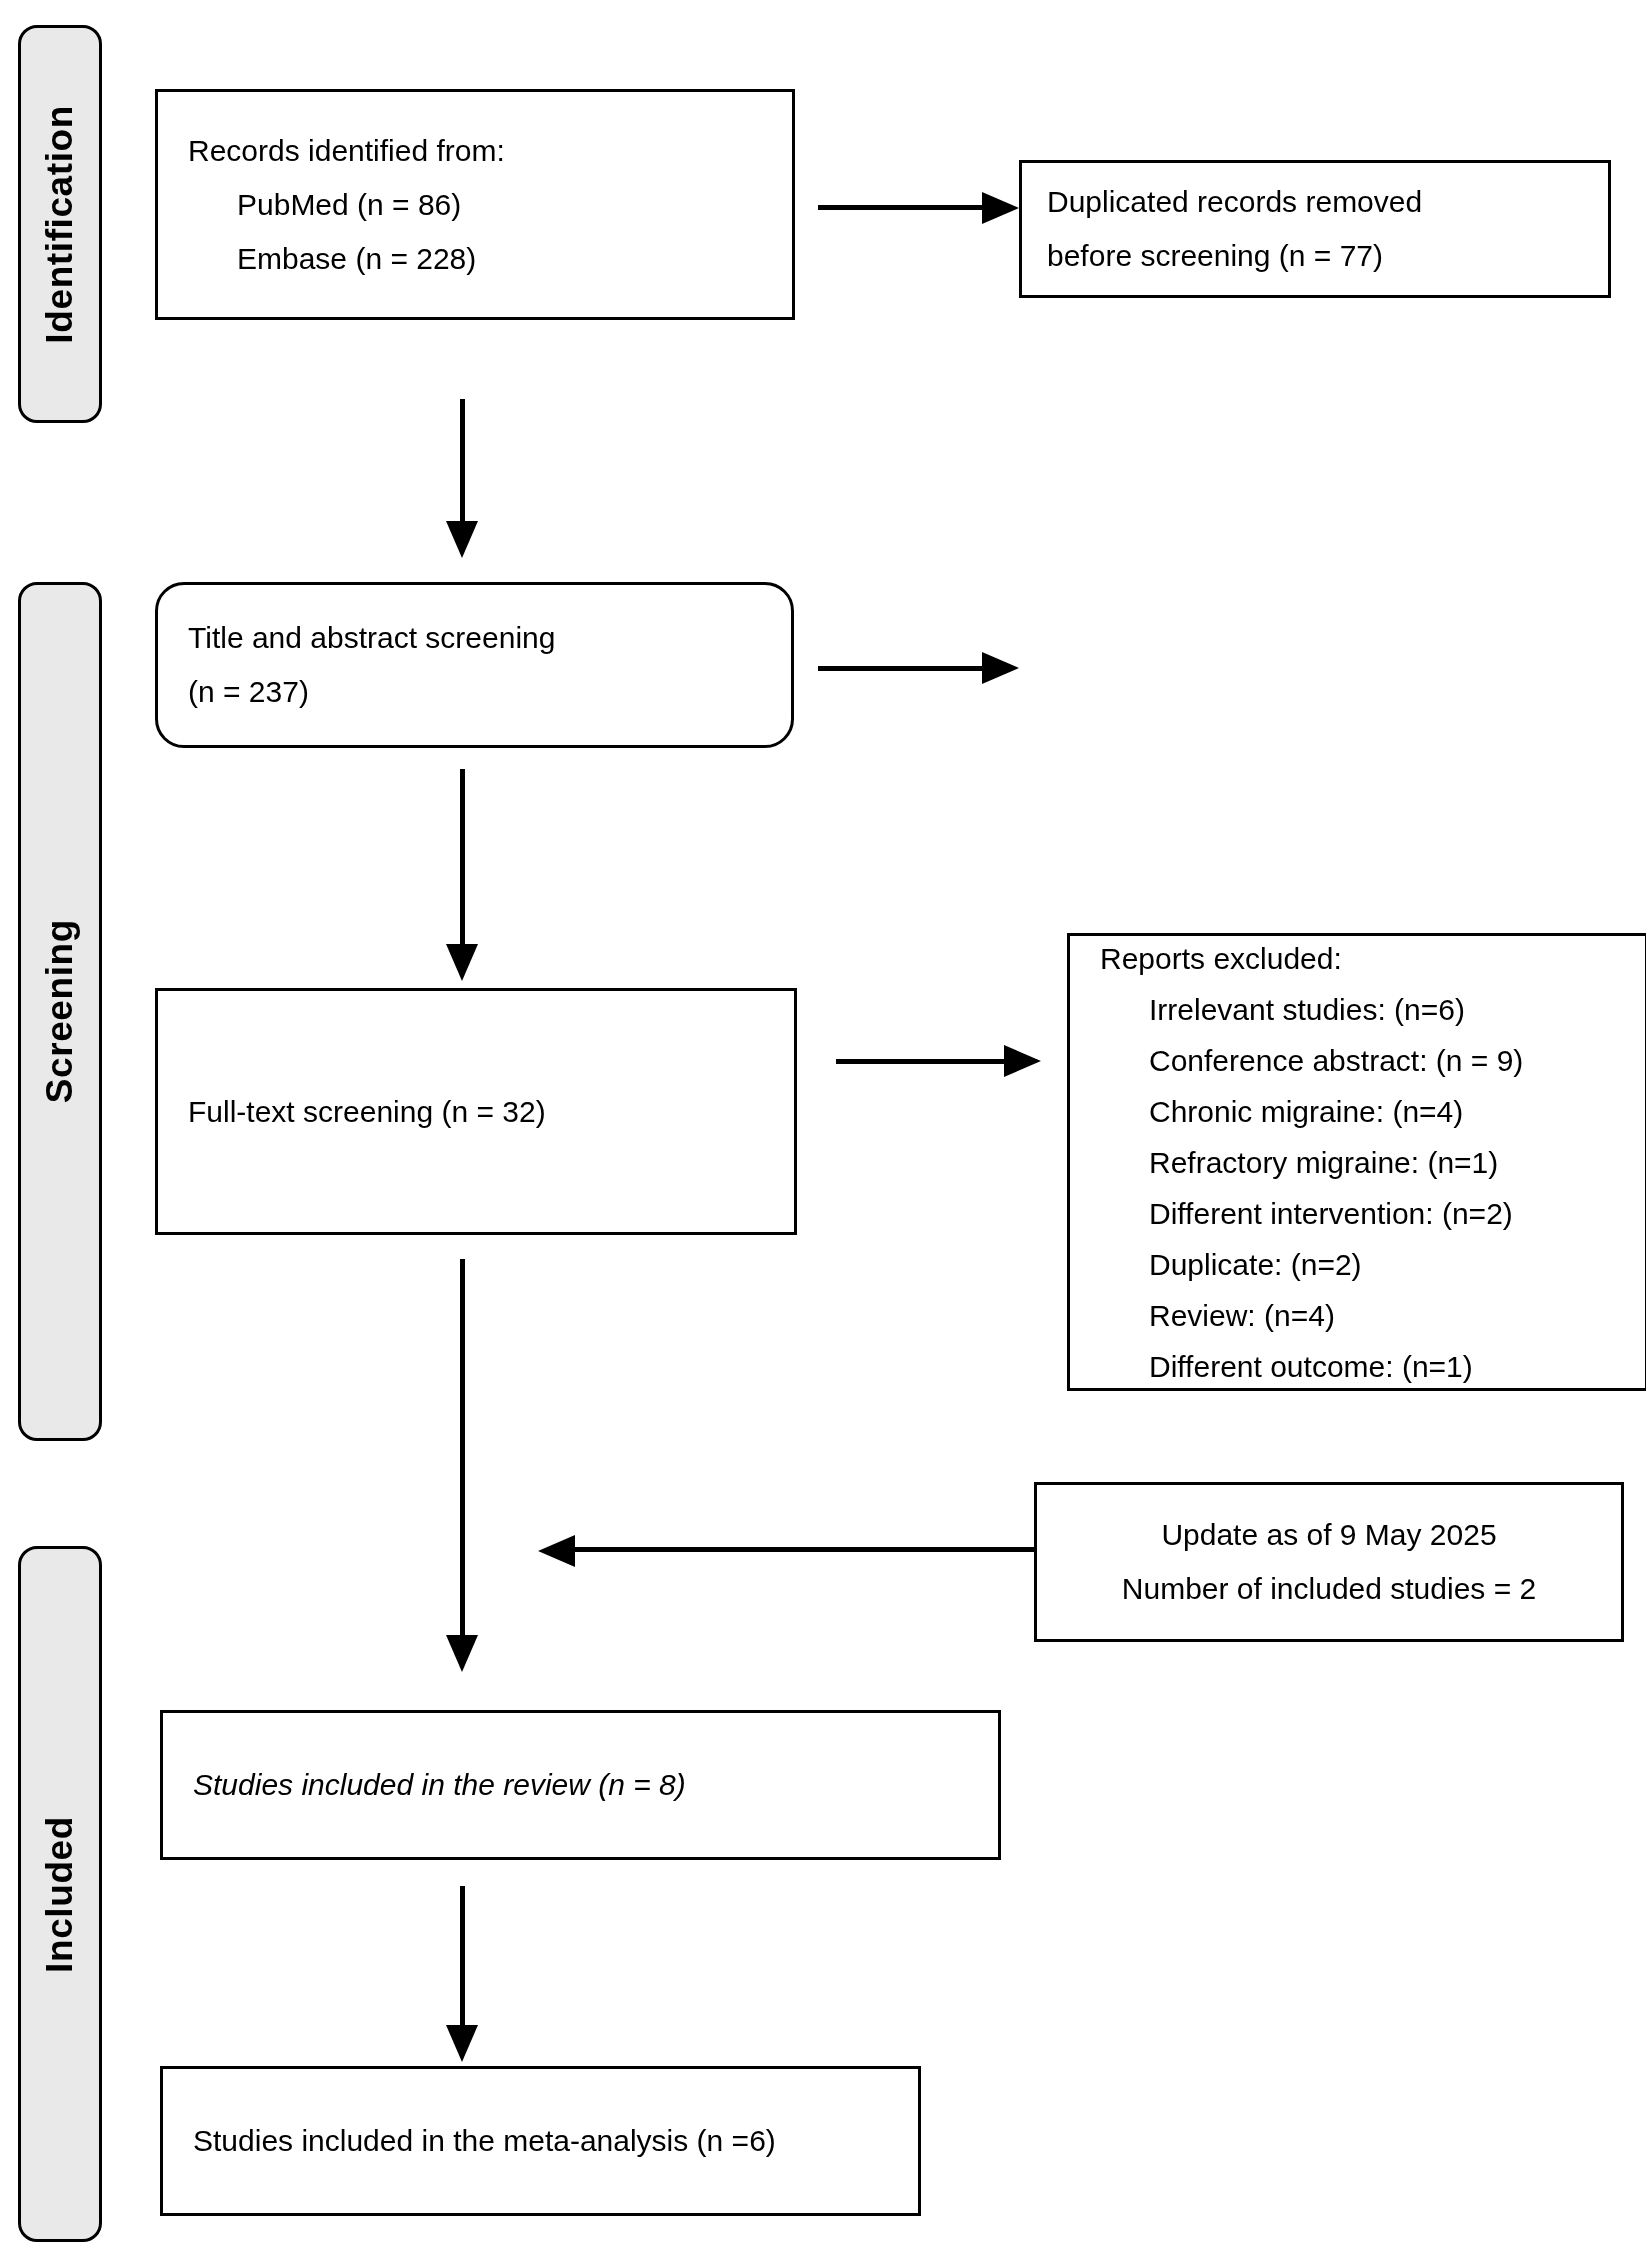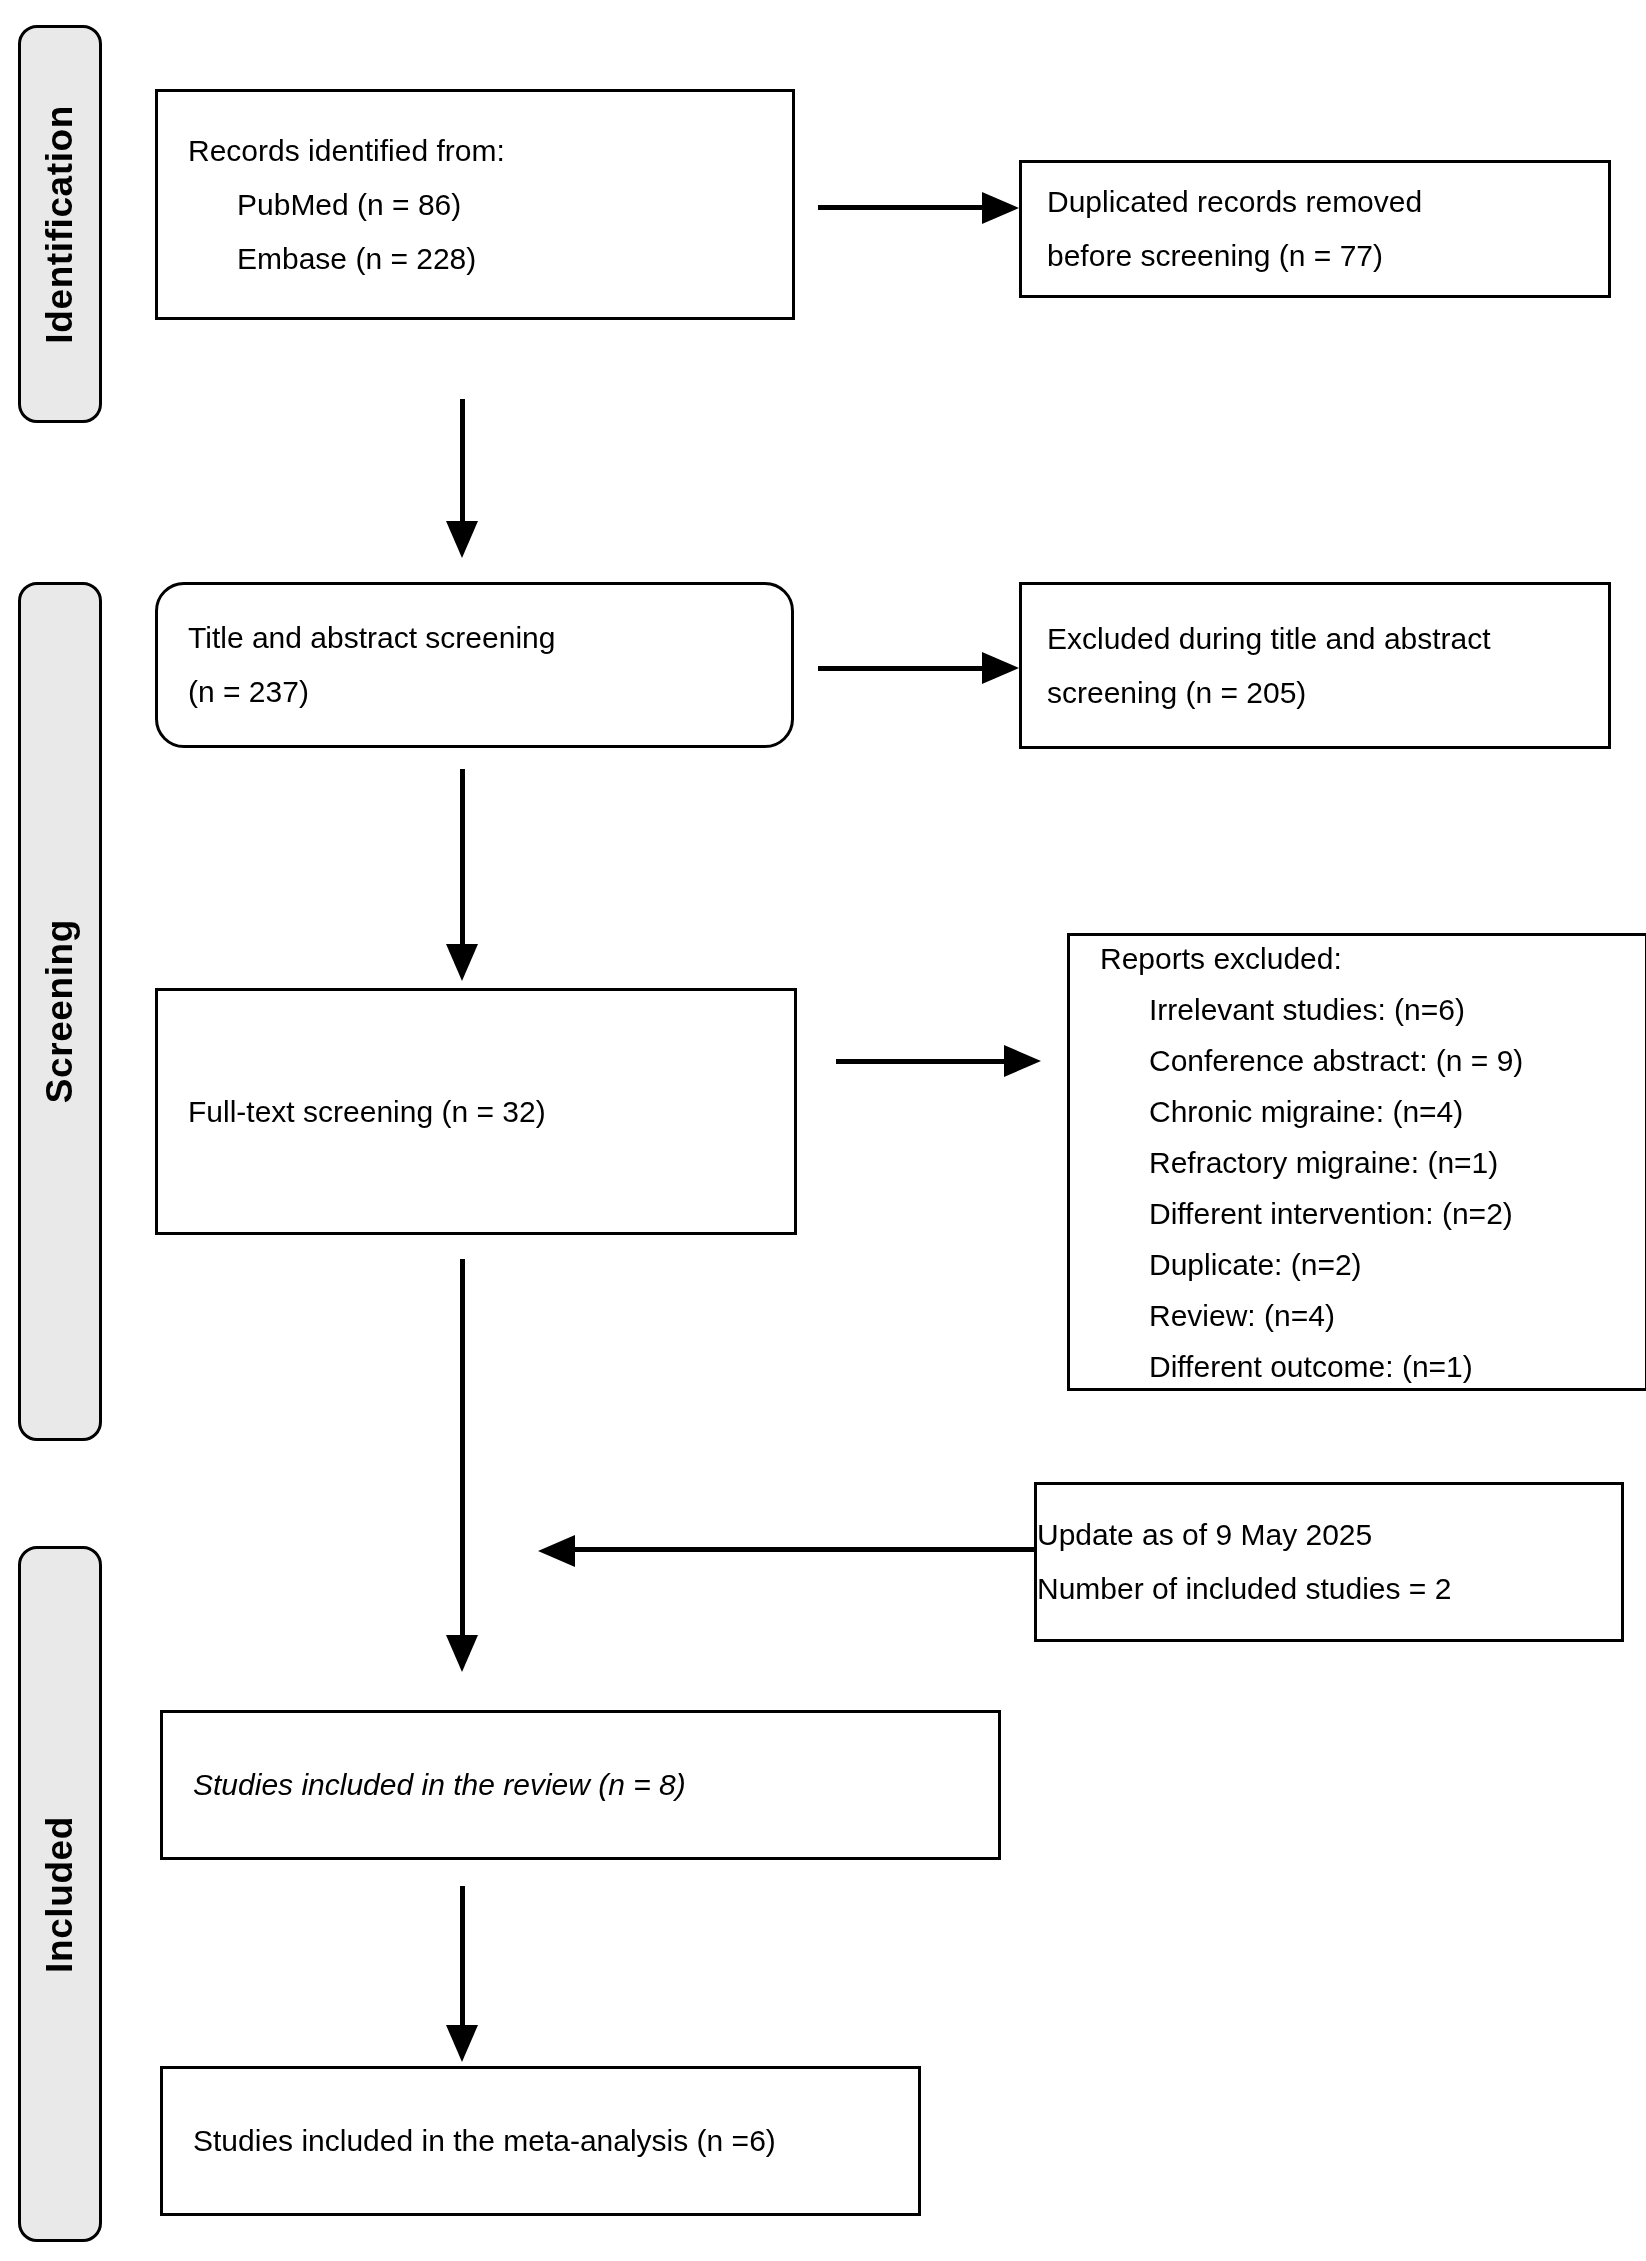--- a/index.html
+++ b/index.html
@@ -46,21 +46,21 @@
     font-size: 30px;
     line-height: 54px;
   }
   .flow-box .line {
     display: block;
     white-space: nowrap;
   }
   .pad-l { padding-left: 30px; padding-right: 10px; justify-content: center; }
   .pad-l-sm { padding-left: 25px; padding-right: 7.6px; }
   .indent { padding-left: 49px; }
-  .center-text { }
+  .center-text { text-align: center; }
   .lh-tight { line-height: 51px; }
 
   
   .hline, .vline { position: absolute; background: #000000; }
   .hline { height: 5px; }
   .vline { width: 5px; }
   .head-down {
     position: absolute; width: 0; height: 0;
     border-left: 16.5px solid transparent;
     border-right: 16.5px solid transparent;
@@ -105,24 +105,20 @@
   <div class="flow-box pad-l-sm" style="left:1019px; top:160px; width:592px; height:138px;">
     <span class="line">Duplicated records removed</span>
     <span class="line">before screening (n = 77)</span>
   </div>
 
   <div class="flow-box pad-l" style="left:155px; top:582px; width:639px; height:166px;border-radius:29px;">
     <span class="line">Title and abstract screening</span>
     <span class="line">(n = 237)</span>
   </div>
 
-  <div class="flow-box pad-l-sm" style="left:1019px; top:582px; width:592px; height:167px;">
-    <span class="line">Excluded during title and abstract</span>
-    <span class="line">screening (n = 205)</span>
-  </div>
 
   <div class="flow-box pad-l" style="left:155px; top:988px; width:642px; height:247px;padding-left:30px;">
     <span class="line">Full-text screening (n = 32)</span>
   </div>
 
   <div class="flow-box pad-l lh-tight" style="left:1042px; top:933px; width:581px; height:458px;margin-left:25px;">
     <span class="line">Reports excluded:</span>
     <span class="line indent">Irrelevant studies: (n=6)</span>
     <span class="line indent">Conference abstract: (n = 9)</span>
     <span class="line indent">Chronic migraine: (n=4)</span>

